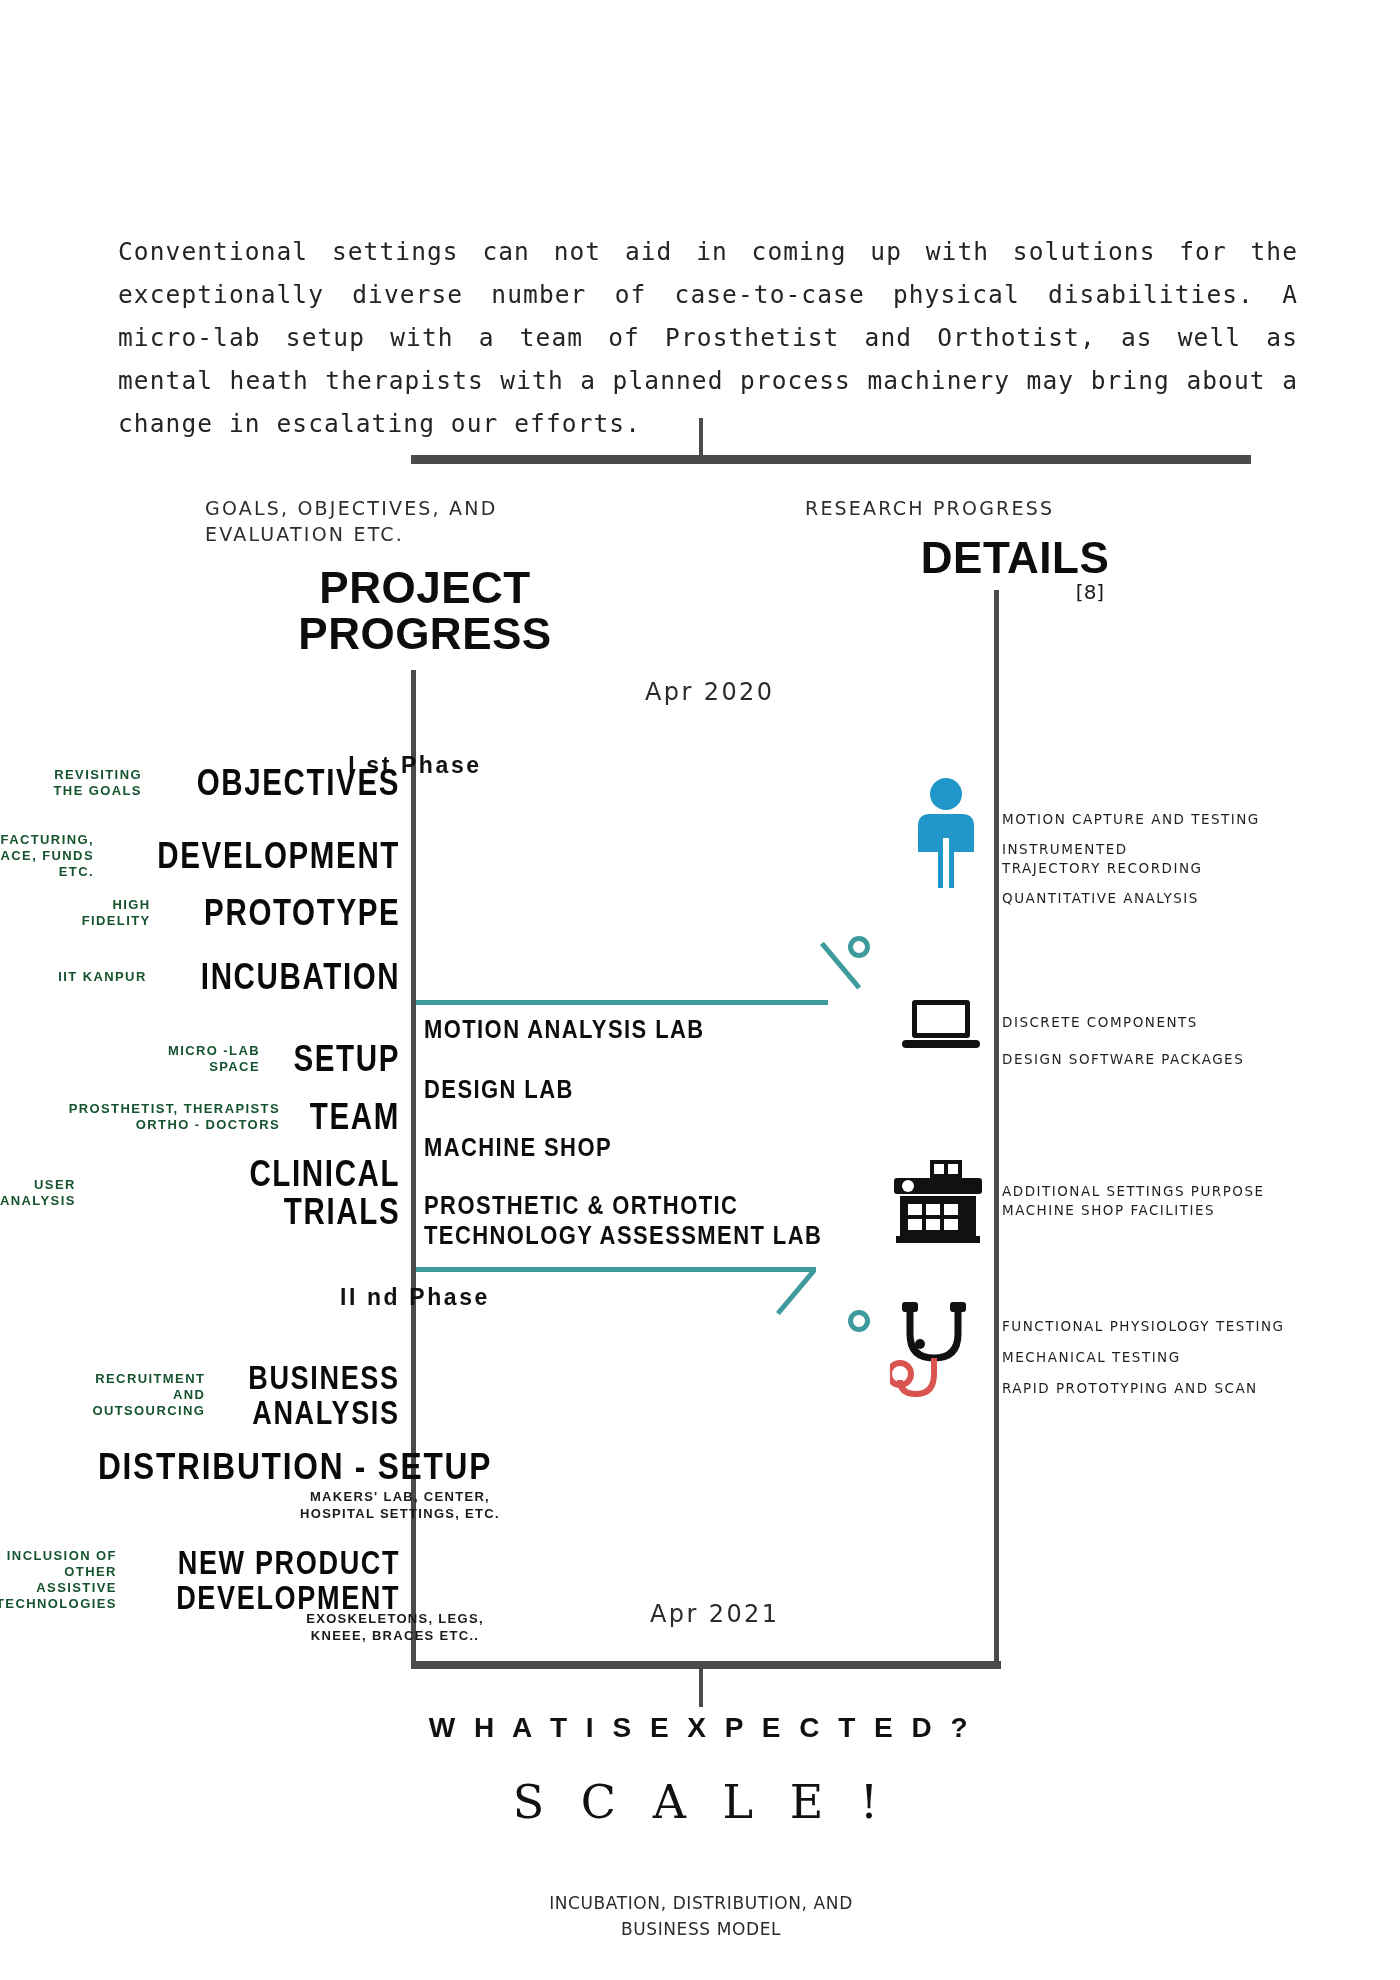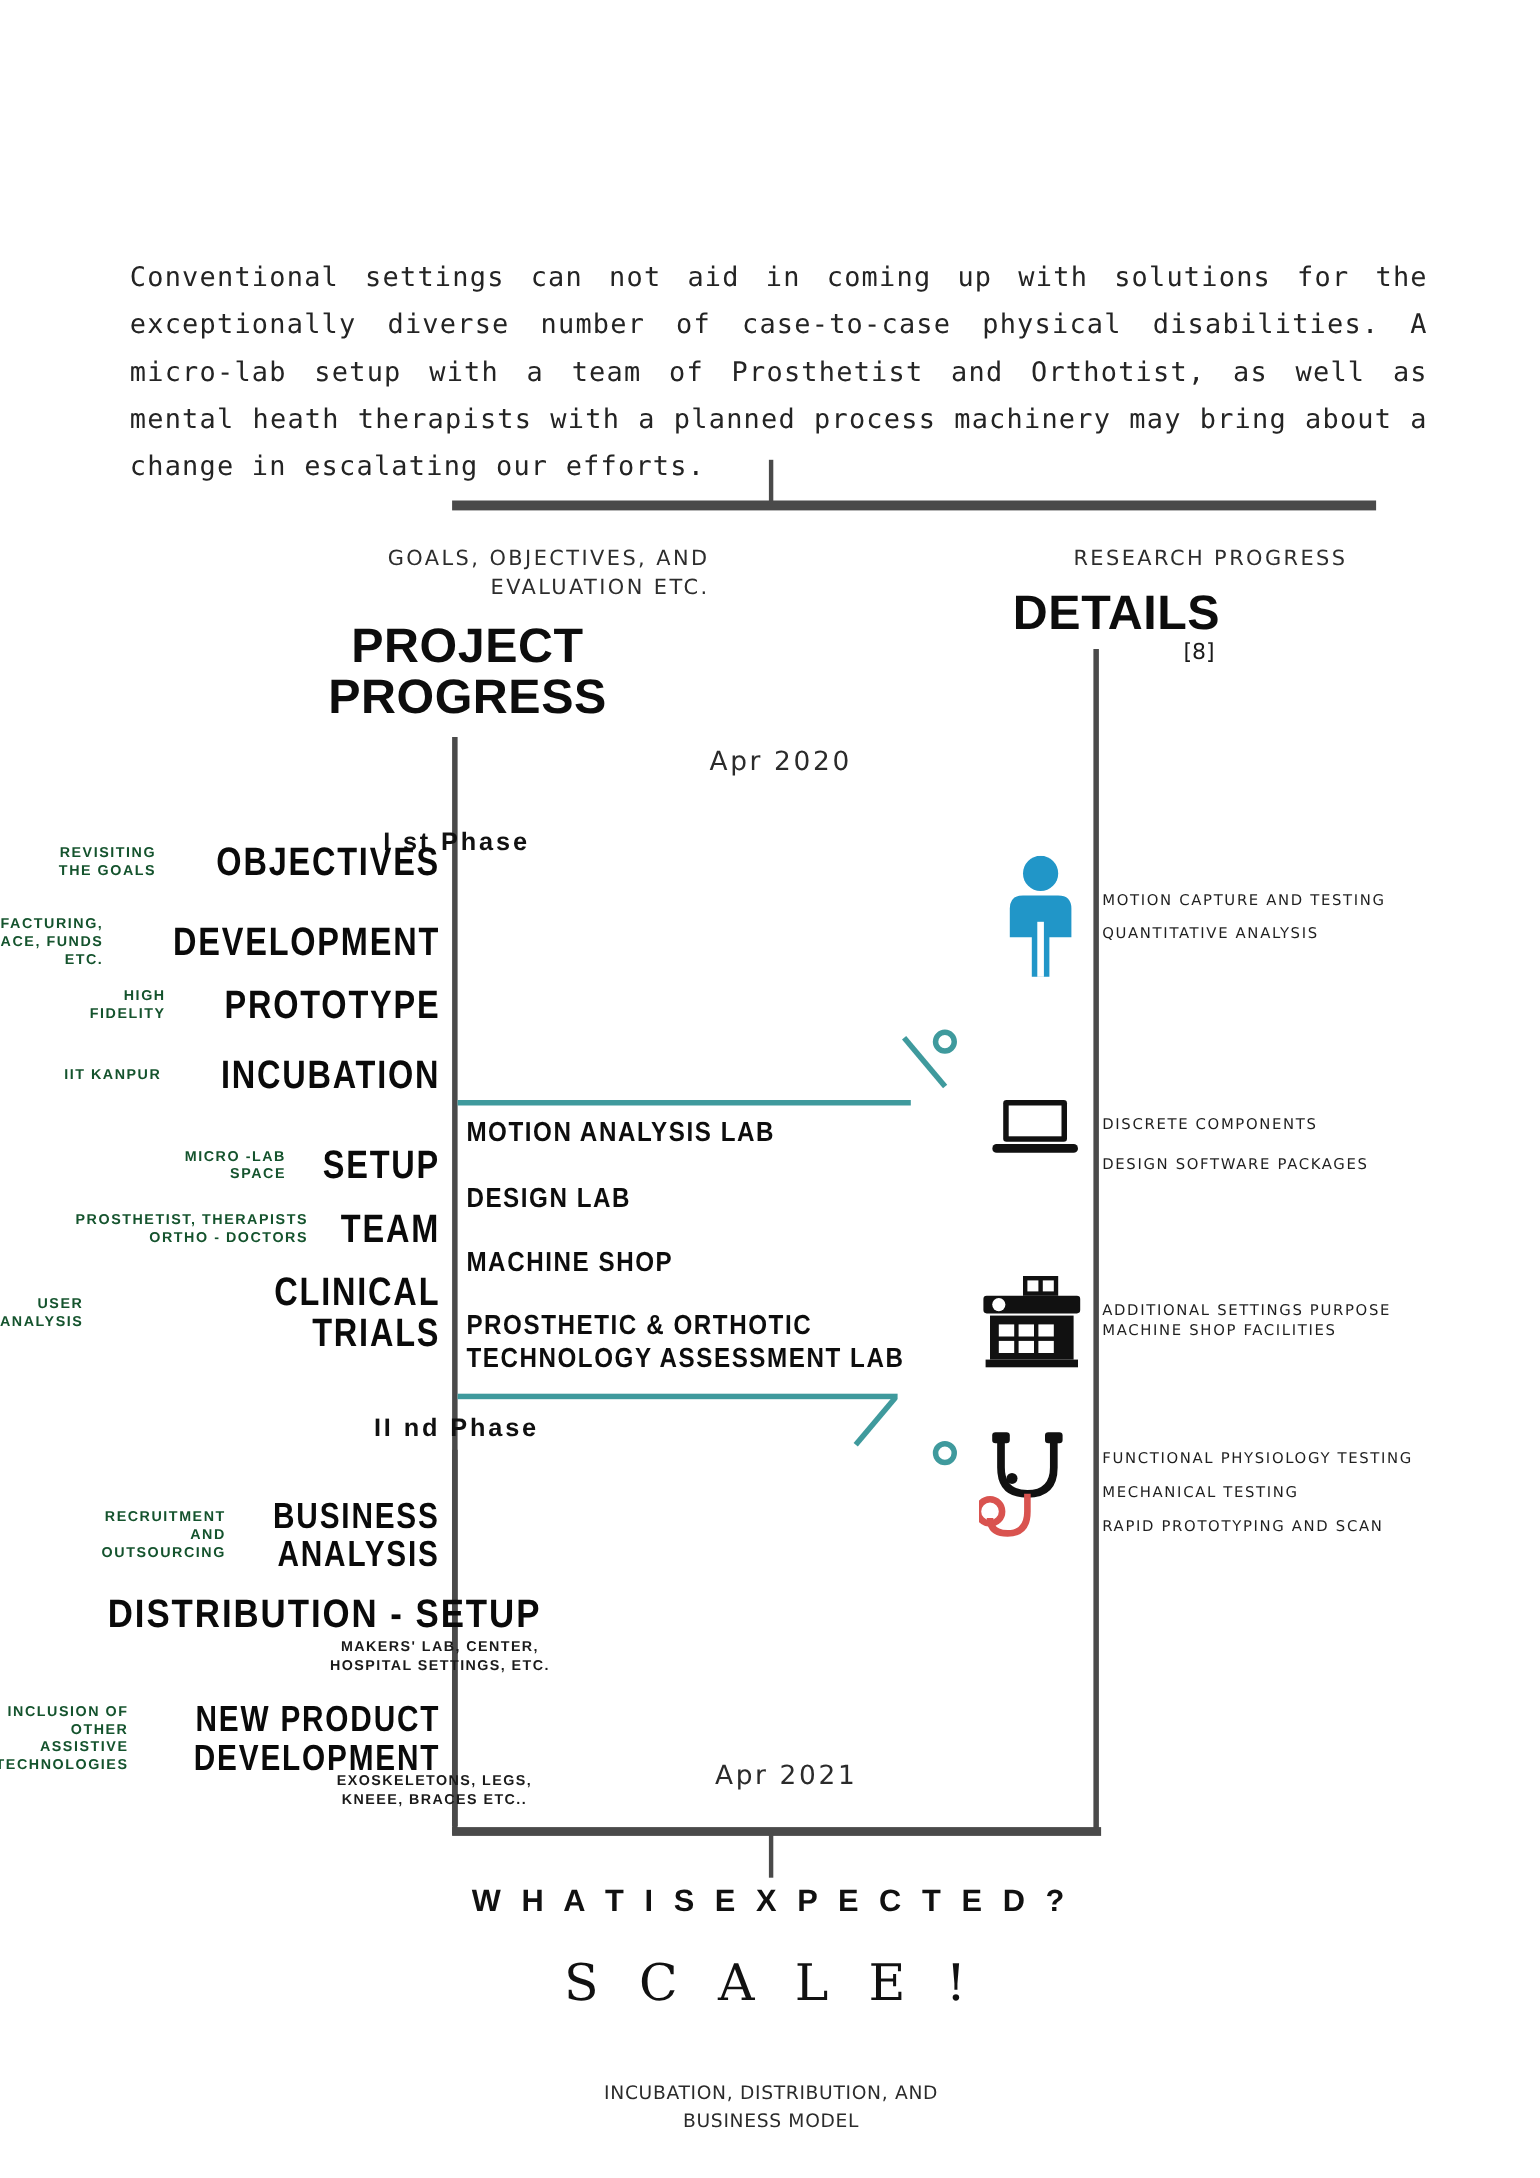--- a/index.html
+++ b/index.html
@@ -18,21 +18,21 @@
   }
 
   
   #top-stem{left:699px;top:418px;width:4px;height:42px;background:#4a4a4a;}
   #top-rail{left:411px;top:455px;width:840px;height:9px;background:#4a4a4a;}
 
   
   .col-kicker{
     font-family:"DejaVu Sans", sans-serif;
     font-size:19px;letter-spacing:2.2px;color:#2d2d2d;
-    text-align:right;line-height:26px;
+    text-align:left;line-height:26px;
   }
   #kicker-left{left:205px;top:495px;width:440px;}
   #kicker-right{left:805px;top:495px;width:420px;}
   .col-title{
     font-family:"Liberation Sans", sans-serif;font-weight:bold;
     font-size:44px;letter-spacing:0.5px;color:#0d0d0d;text-align:center;
     line-height:46px;
   }
   #title-left{left:215px;top:565px;width:420px;}
   #title-right{left:815px;top:535px;width:400px;}
@@ -260,20 +260,22 @@
     <rect x="12" y="2" width="16" height="10" rx="3" fill="#111"></rect>
     <rect x="60" y="2" width="16" height="10" rx="3" fill="#111"></rect>
     <path d="M44 58 L44 74 Q44 94 26 94 Q10 94 10 80" fill="none" stroke="#d9534f" stroke-width="6"></path>
     <circle cx="10" cy="74" r="11" fill="none" stroke="#d9534f" stroke-width="6"></circle>
     <circle cx="30" cy="44" r="5" fill="#111"></circle>
   </svg>
 </div>
 
 <div class="detail-group" style="top:810px">
   <div class="detail-line">MOTION CAPTURE AND TESTING</div>
+  <div class="detail-line">INSTRUMENTED
+TRAJECTORY RECORDING</div>
   <div class="detail-line">QUANTITATIVE ANALYSIS</div>
 </div>
 <div class="detail-group" style="top:1013px">
   <div class="detail-line">DISCRETE COMPONENTS</div>
   <div class="detail-line" style="margin-top:18px">DESIGN SOFTWARE PACKAGES</div>
 </div>
 <div class="detail-group" style="top:1182px">
   <div class="detail-line">ADDITIONAL SETTINGS PURPOSE
 MACHINE SHOP FACILITIES</div>
 </div>

